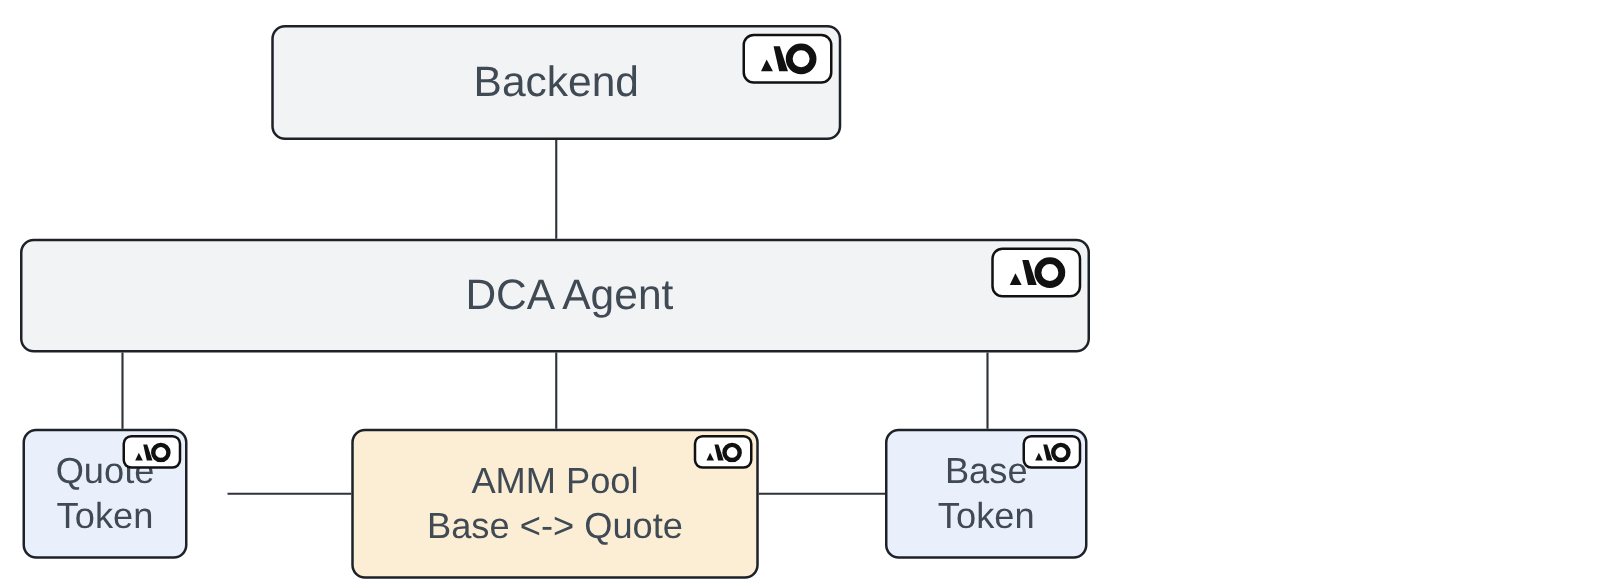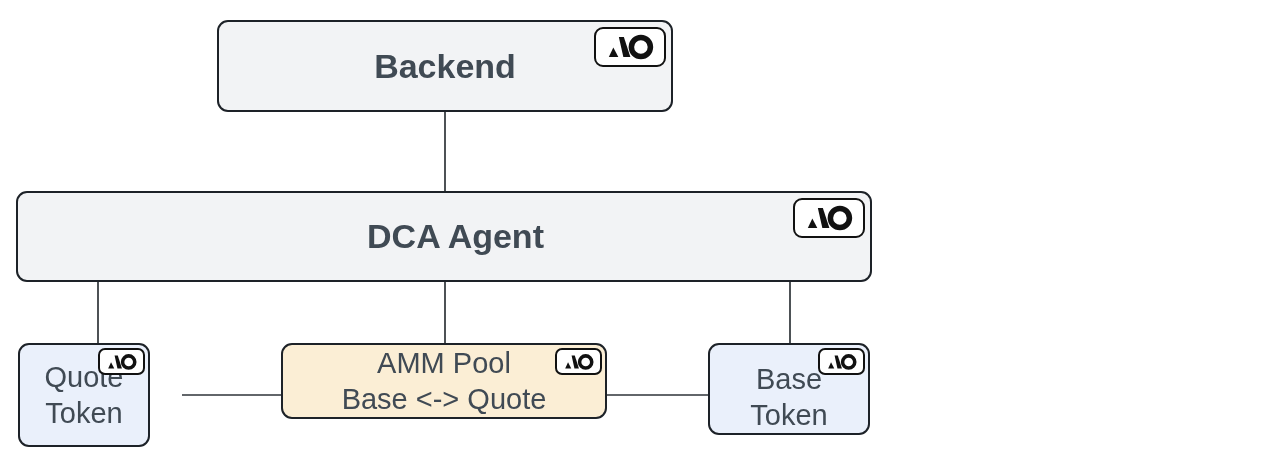--- a/index.html
+++ b/index.html
@@ -41,28 +41,28 @@
     text-align:center;
     color:var(--text);
   }
   .node .label{
     white-space:pre-line;
     line-height:1.25;
   }
   .node-gray{ background:var(--node-gray-fill); }
   .node-blue{ background:var(--node-blue-fill); }
   .node-orange{ background:var(--node-orange-fill); }
-  .big .label{ font-size:34px;font-weight:bold; }
+  .big .label{ font-size:34px; }
   .small .label{ font-size:29px; }
 
   .backend{ left:217px; top:20px;  width:456px; height:92px; }
   .dca{     left:16px;  top:191px; width:856px; height:91px;padding-left:23px; }
   .quote{   left:18px;  top:343px; width:132px; height:104px; }
-  .amm{     left:281px; top:343px; width:326px; height:76px; }
-  .base{    left:708px; top:343px; width:162px; height:92px;align-items:flex-end; }
+  .amm{     left:281px; top:343px; width:326px; height:120px; }
+  .base{    left:708px; top:343px; width:162px; height:104px; }
 
   .badge{
     position:absolute;
     box-sizing:border-box;
     background:var(--badge-fill);
     border:2px solid var(--badge-border);
     display:flex;
     align-items:center;
     justify-content:center;
   }

